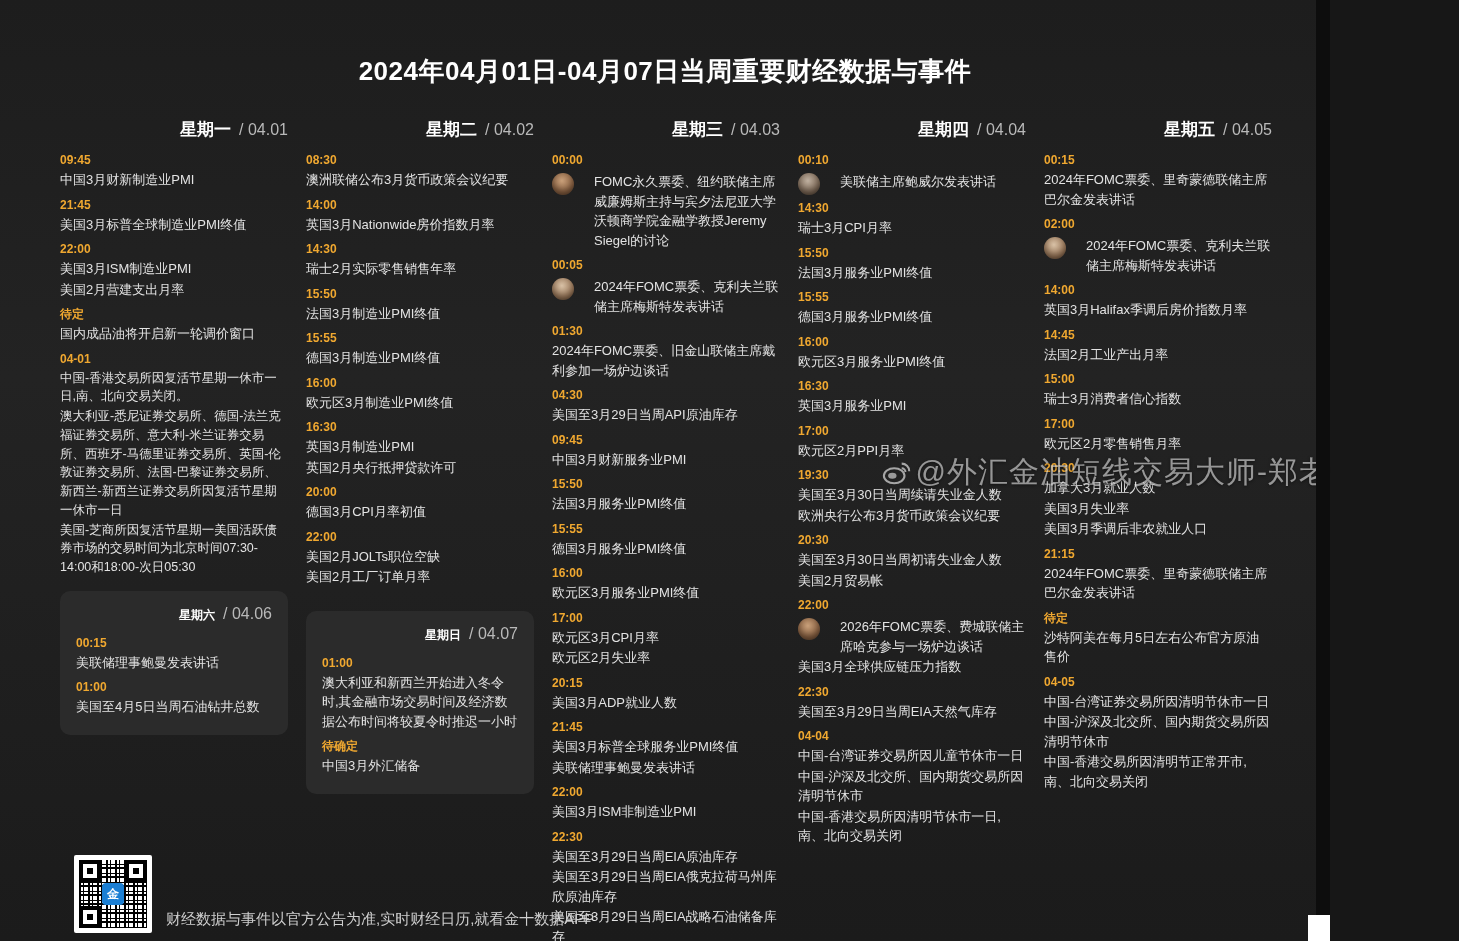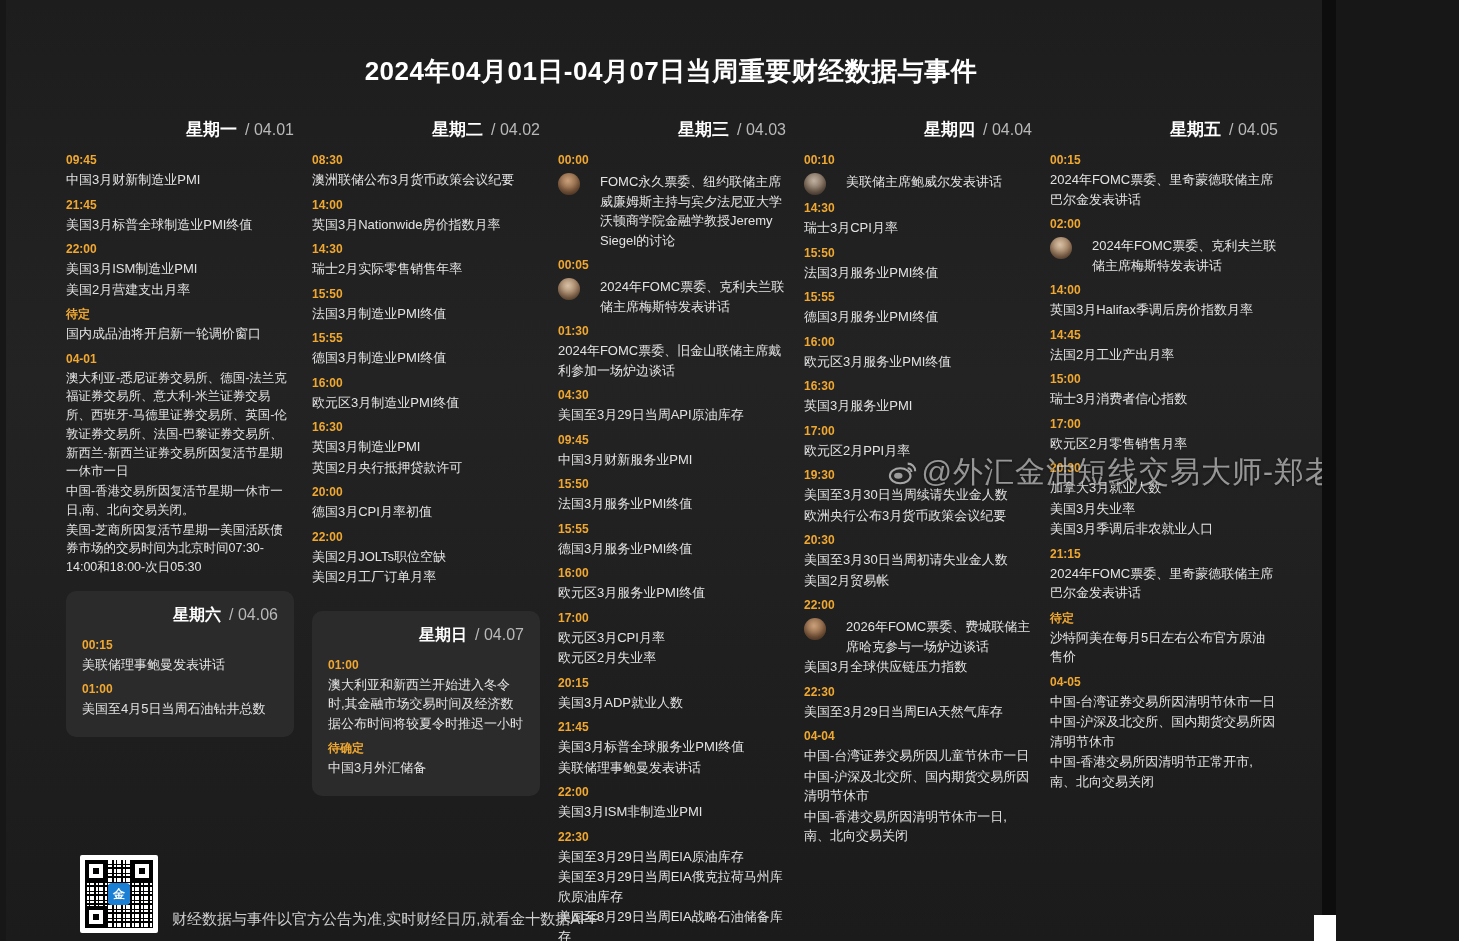--- a/index.html
+++ b/index.html
@@ -6,21 +6,21 @@
   html, body { margin:0; padding:0; }
   body {
     width: 1459px; height: 941px;
     background: #171717;
     font-family: "Liberation Sans", sans-serif;
     color: #e8e8e8;
     overflow: hidden;
     position: relative;
   }
   #page {
-    position: absolute; left:6px; top:0; width:1330px; height:941px;
+    position: absolute; left:0; top:0; width:1330px; height:941px;
     background: linear-gradient(180deg, #1d1d1d 0%, #232323 40%, #1b1b1b 100%);
   }
   .title {
     text-align: center;
     font-size: 26px;
     font-weight: bold;
     color: #ffffff;
     padding-top: 54px;
     letter-spacing: 0.5px;
   }
@@ -61,21 +61,21 @@
     position: relative; top: 2px;
   }
   .avatar.b { background: radial-gradient(circle at 45% 35%, #d8c1a6 0%, #9c7a5c 60%, #60432e 100%); }
   .avatar.c { background: radial-gradient(circle at 45% 35%, #bfb0a0 0%, #7e6a58 60%, #4b3c2e 100%); }
   .card {
     background: #2b2b2b;
     border-radius: 10px;
     padding: 14px 16px 18px 16px;
     margin-top: 14px;
   }
-  .card .day-name { font-size: 16px; font-family: Liberation Serif, serif; }
+  .card .day-name { font-size: 12px; font-family: Liberation Serif, serif; }
   .watermark {
     position: absolute;
     left: 0; right: 0;
     top: 452px;
     text-align: right;
     font-size: 30px;
     font-weight: normal;
     color: rgba(255,255,255,0.55);
     pointer-events: none;
     letter-spacing: 1px;
@@ -143,22 +143,22 @@
       <div class="time">09:45</div>
       <div class="evt">中国3月财新制造业PMI</div>
       <div class="time">21:45</div>
       <div class="evt">美国3月标普全球制造业PMI终值</div>
       <div class="time">22:00</div>
       <div class="evt">美国3月ISM制造业PMI</div>
       <div class="evt">美国2月营建支出月率</div>
       <div class="time">待定</div>
       <div class="evt">国内成品油将开启新一轮调价窗口</div>
       <div class="time">04-01</div>
+      <div class="evt small">中国-香港交易所因复活节星期一休市一日,南、北向交易关闭。</div>
       <div class="evt small">澳大利亚-悉尼证券交易所、德国-法兰克福证券交易所、意大利-米兰证券交易所、西班牙-马德里证券交易所、英国-伦敦证券交易所、法国-巴黎证券交易所、新西兰-新西兰证券交易所因复活节星期一休市一日</div>
-      <div class="evt small">中国-香港交易所因复活节星期一休市一日,南、北向交易关闭。</div>
       <div class="evt small">美国-芝商所因复活节星期一美国活跃债券市场的交易时间为北京时间07:30-14:00和18:00-次日05:30</div>
 
       <div class="card">
         <div class="day-head">
           <span class="day-name">星期六</span>
           <span class="day-date">/ 04.06</span>
         </div>
         <div class="time">00:15</div>
         <div class="evt">美联储理事鲍曼发表讲话</div>
         <div class="time">01:00</div>

